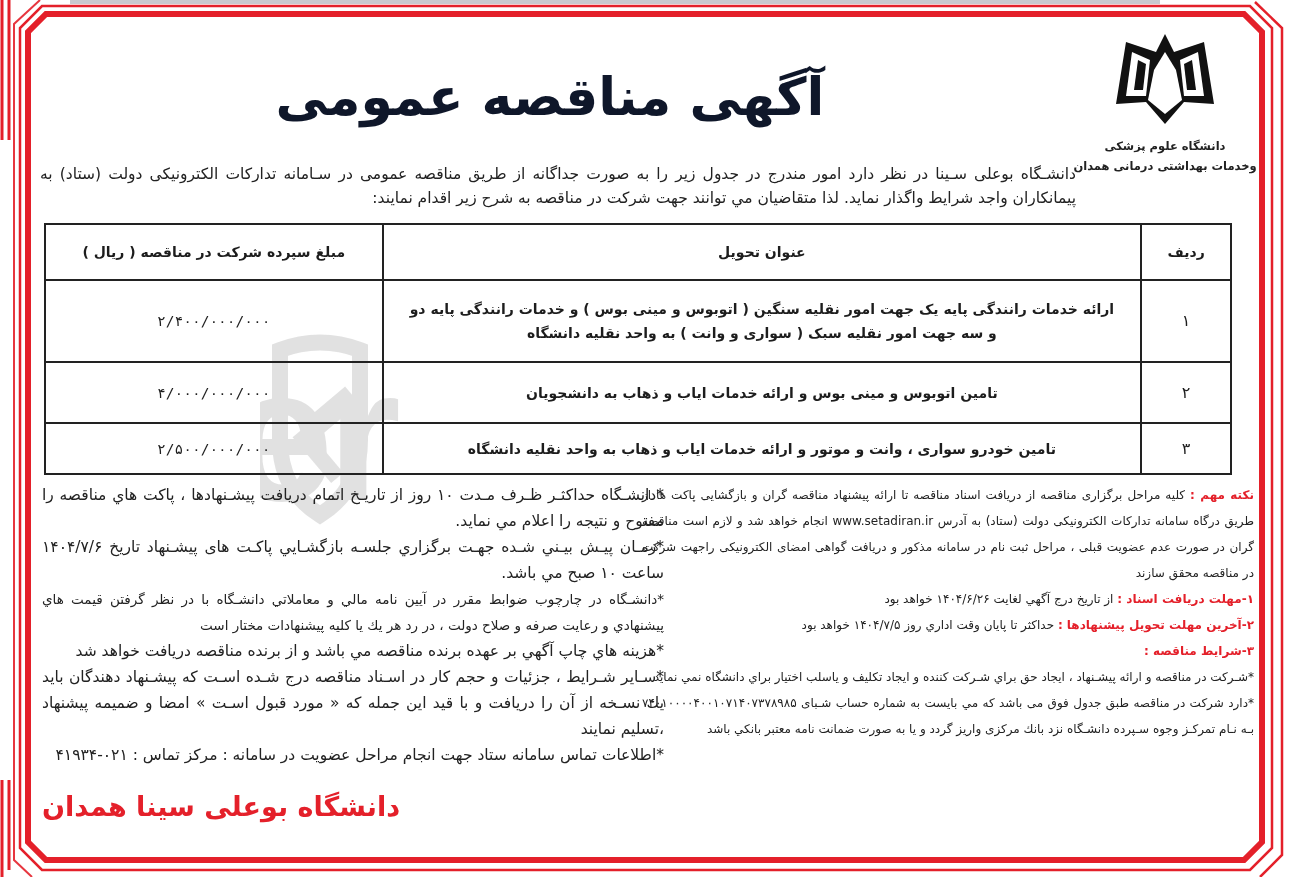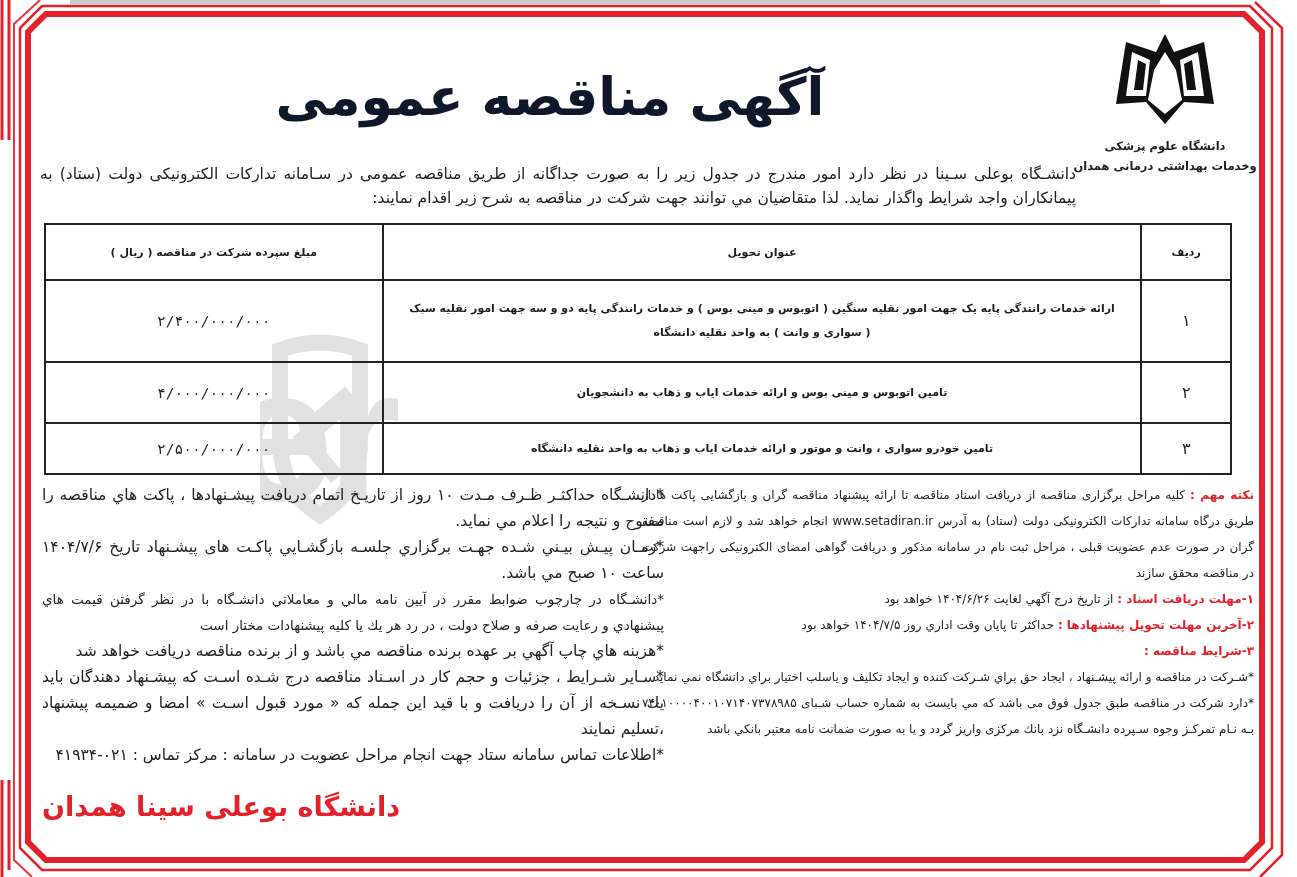--- a/index.html
+++ b/index.html
@@ -23,21 +23,21 @@
              color: #0f172a; letter-spacing: 1px; }
 
     
     .intro { position: absolute; left: 0; top: 140px; width: 1036px; font-size: 15.5px; line-height: 24px;
              text-align: justify; text-align-last: right; color: #222; }
 
     
     .tender-table { position: absolute; left: 4px; top: 201px; width: 1188px; border-collapse: collapse;
                     border: 2px solid #222; }
     .tender-table th, .tender-table td { border: 2px solid #222; text-align: center; vertical-align: middle;
-                    font-size: 11px; color: #1d1d1d; }
+                    font-size: 14px; color: #1d1d1d; }
     .tender-table th { font-weight: bold; height: 56px; }
     .tender-table td { font-weight: bold; }
     .col-row { width: 91px; font-weight: normal; }
     .col-title { width: 775px; }
     .col-amount { width: 343px; }
     .row1 td { height: 82px; line-height: 24px; }
     .row2 td { height: 61px; }
     .row3 td { height: 51px; }
     .amount { font-family: "DejaVu Sans Mono", monospace; font-weight: normal !important; letter-spacing: 1px; font-size: 14.5px !important; }
     .num-cell { font-weight: normal !important; font-size: 16px !important; }

